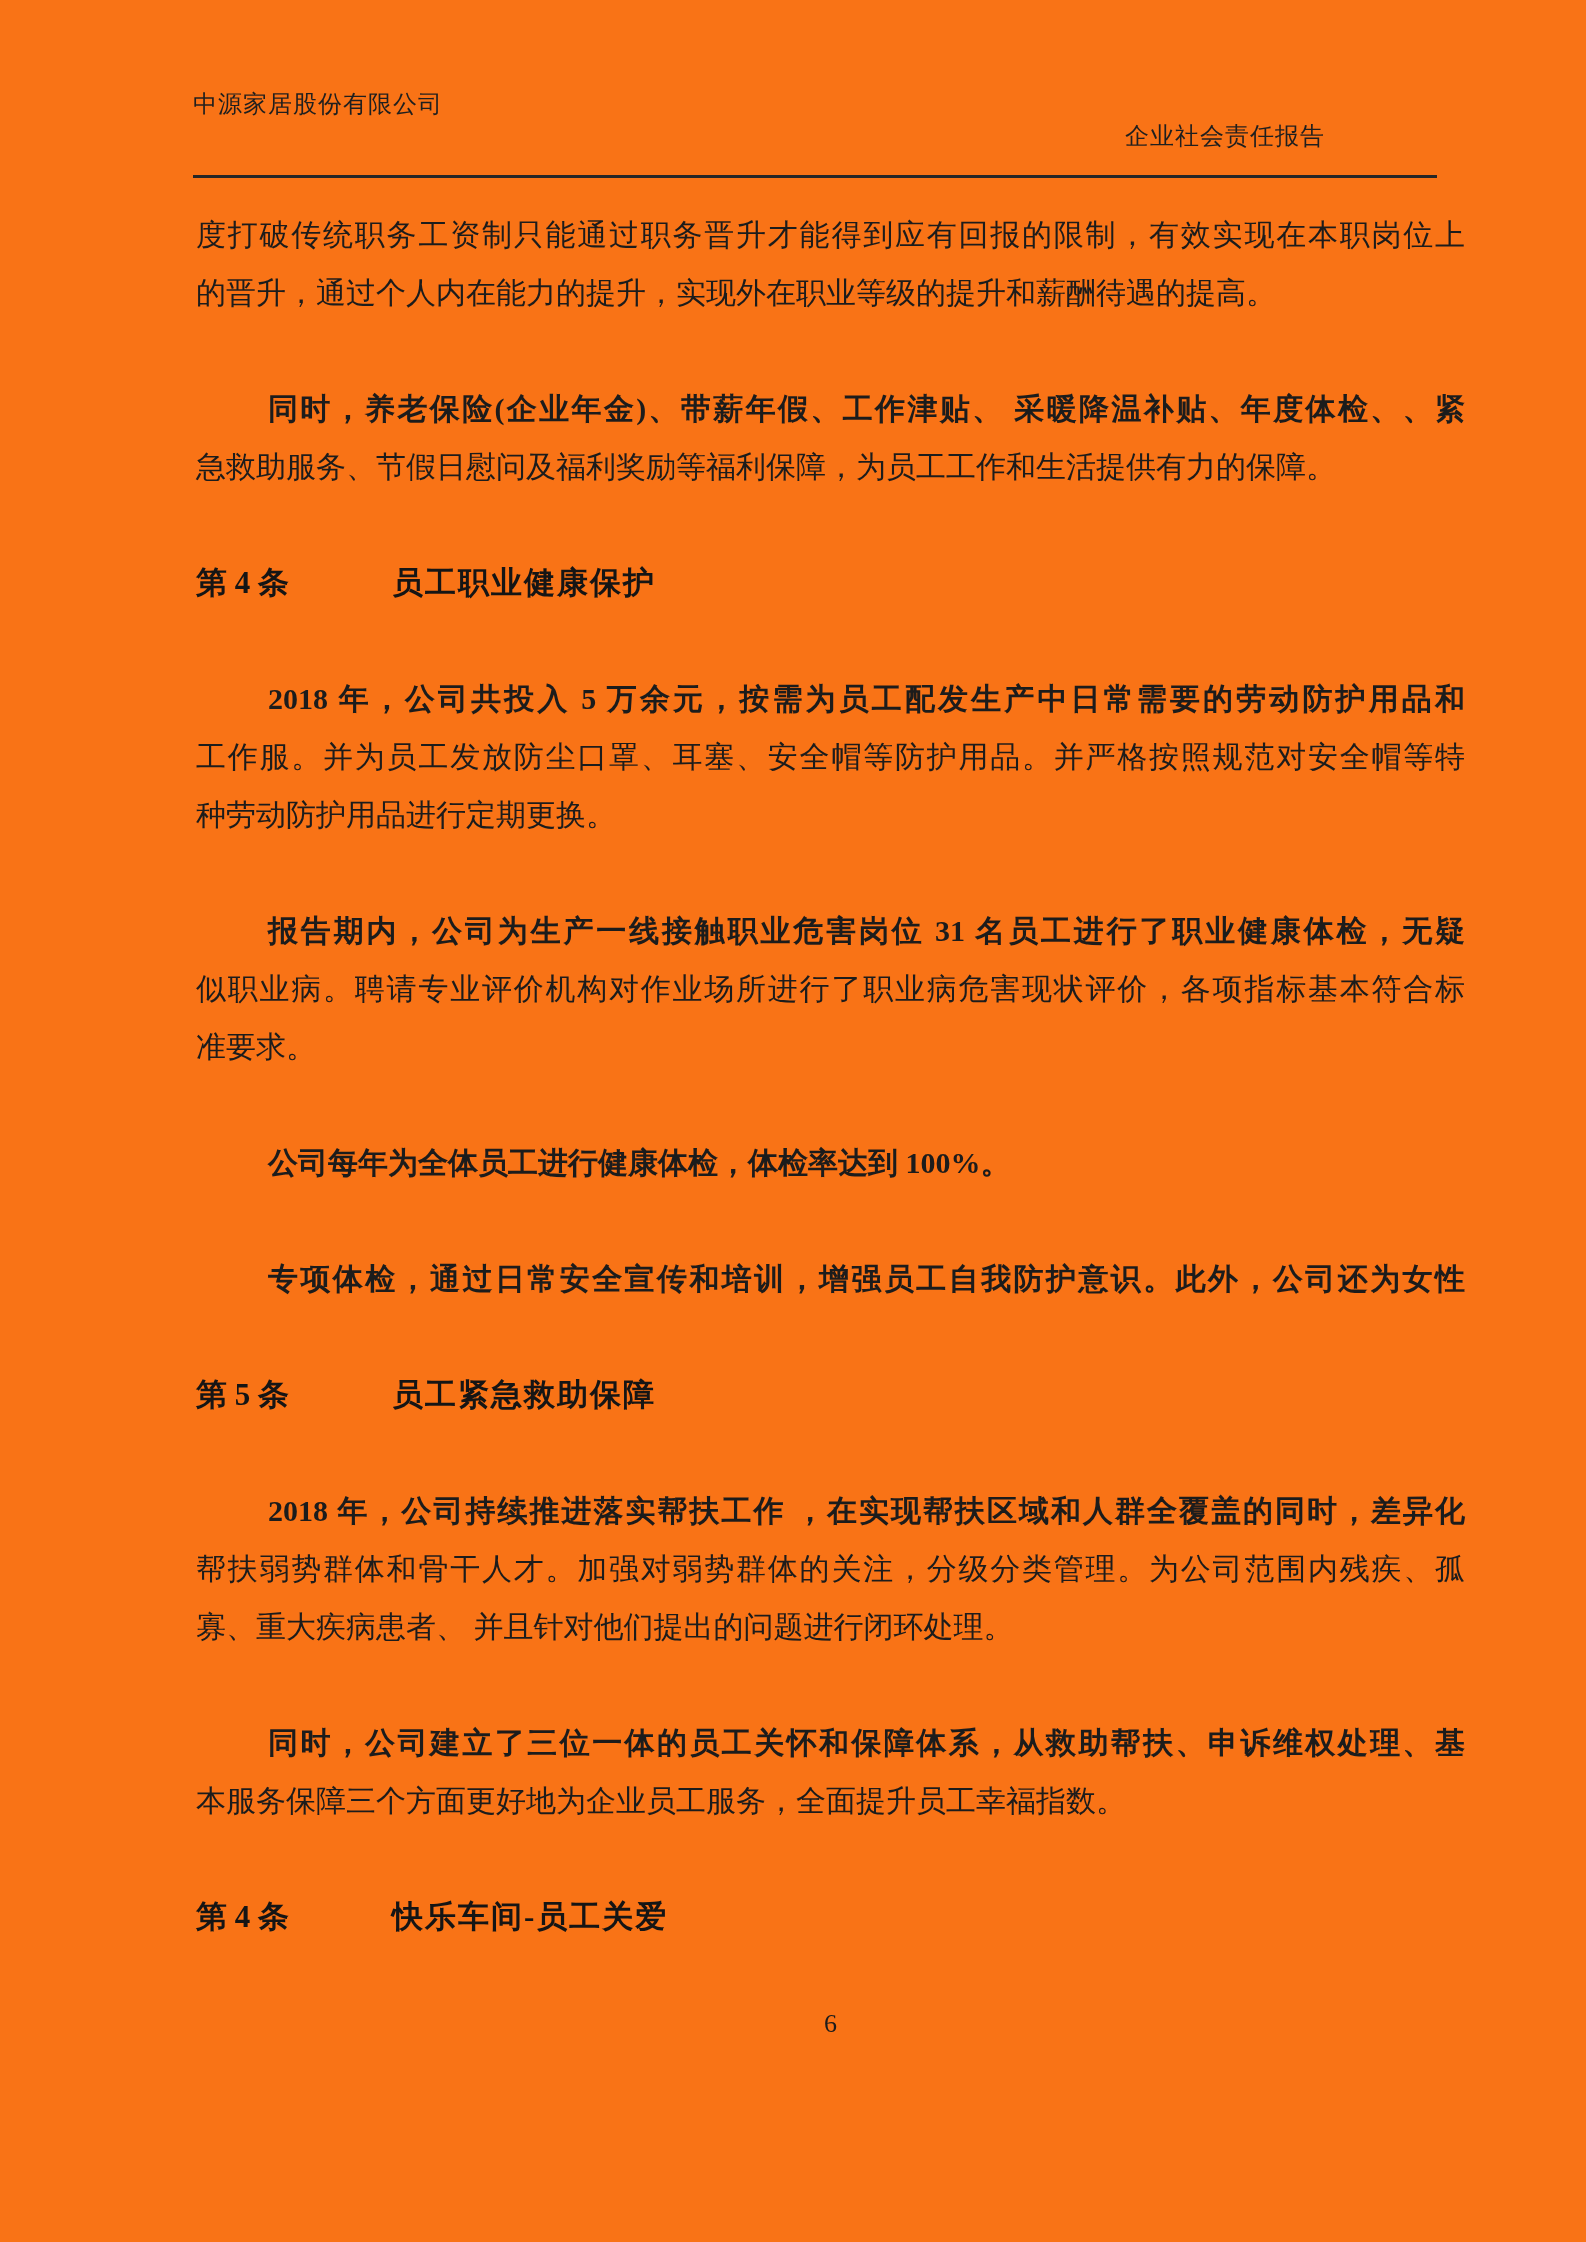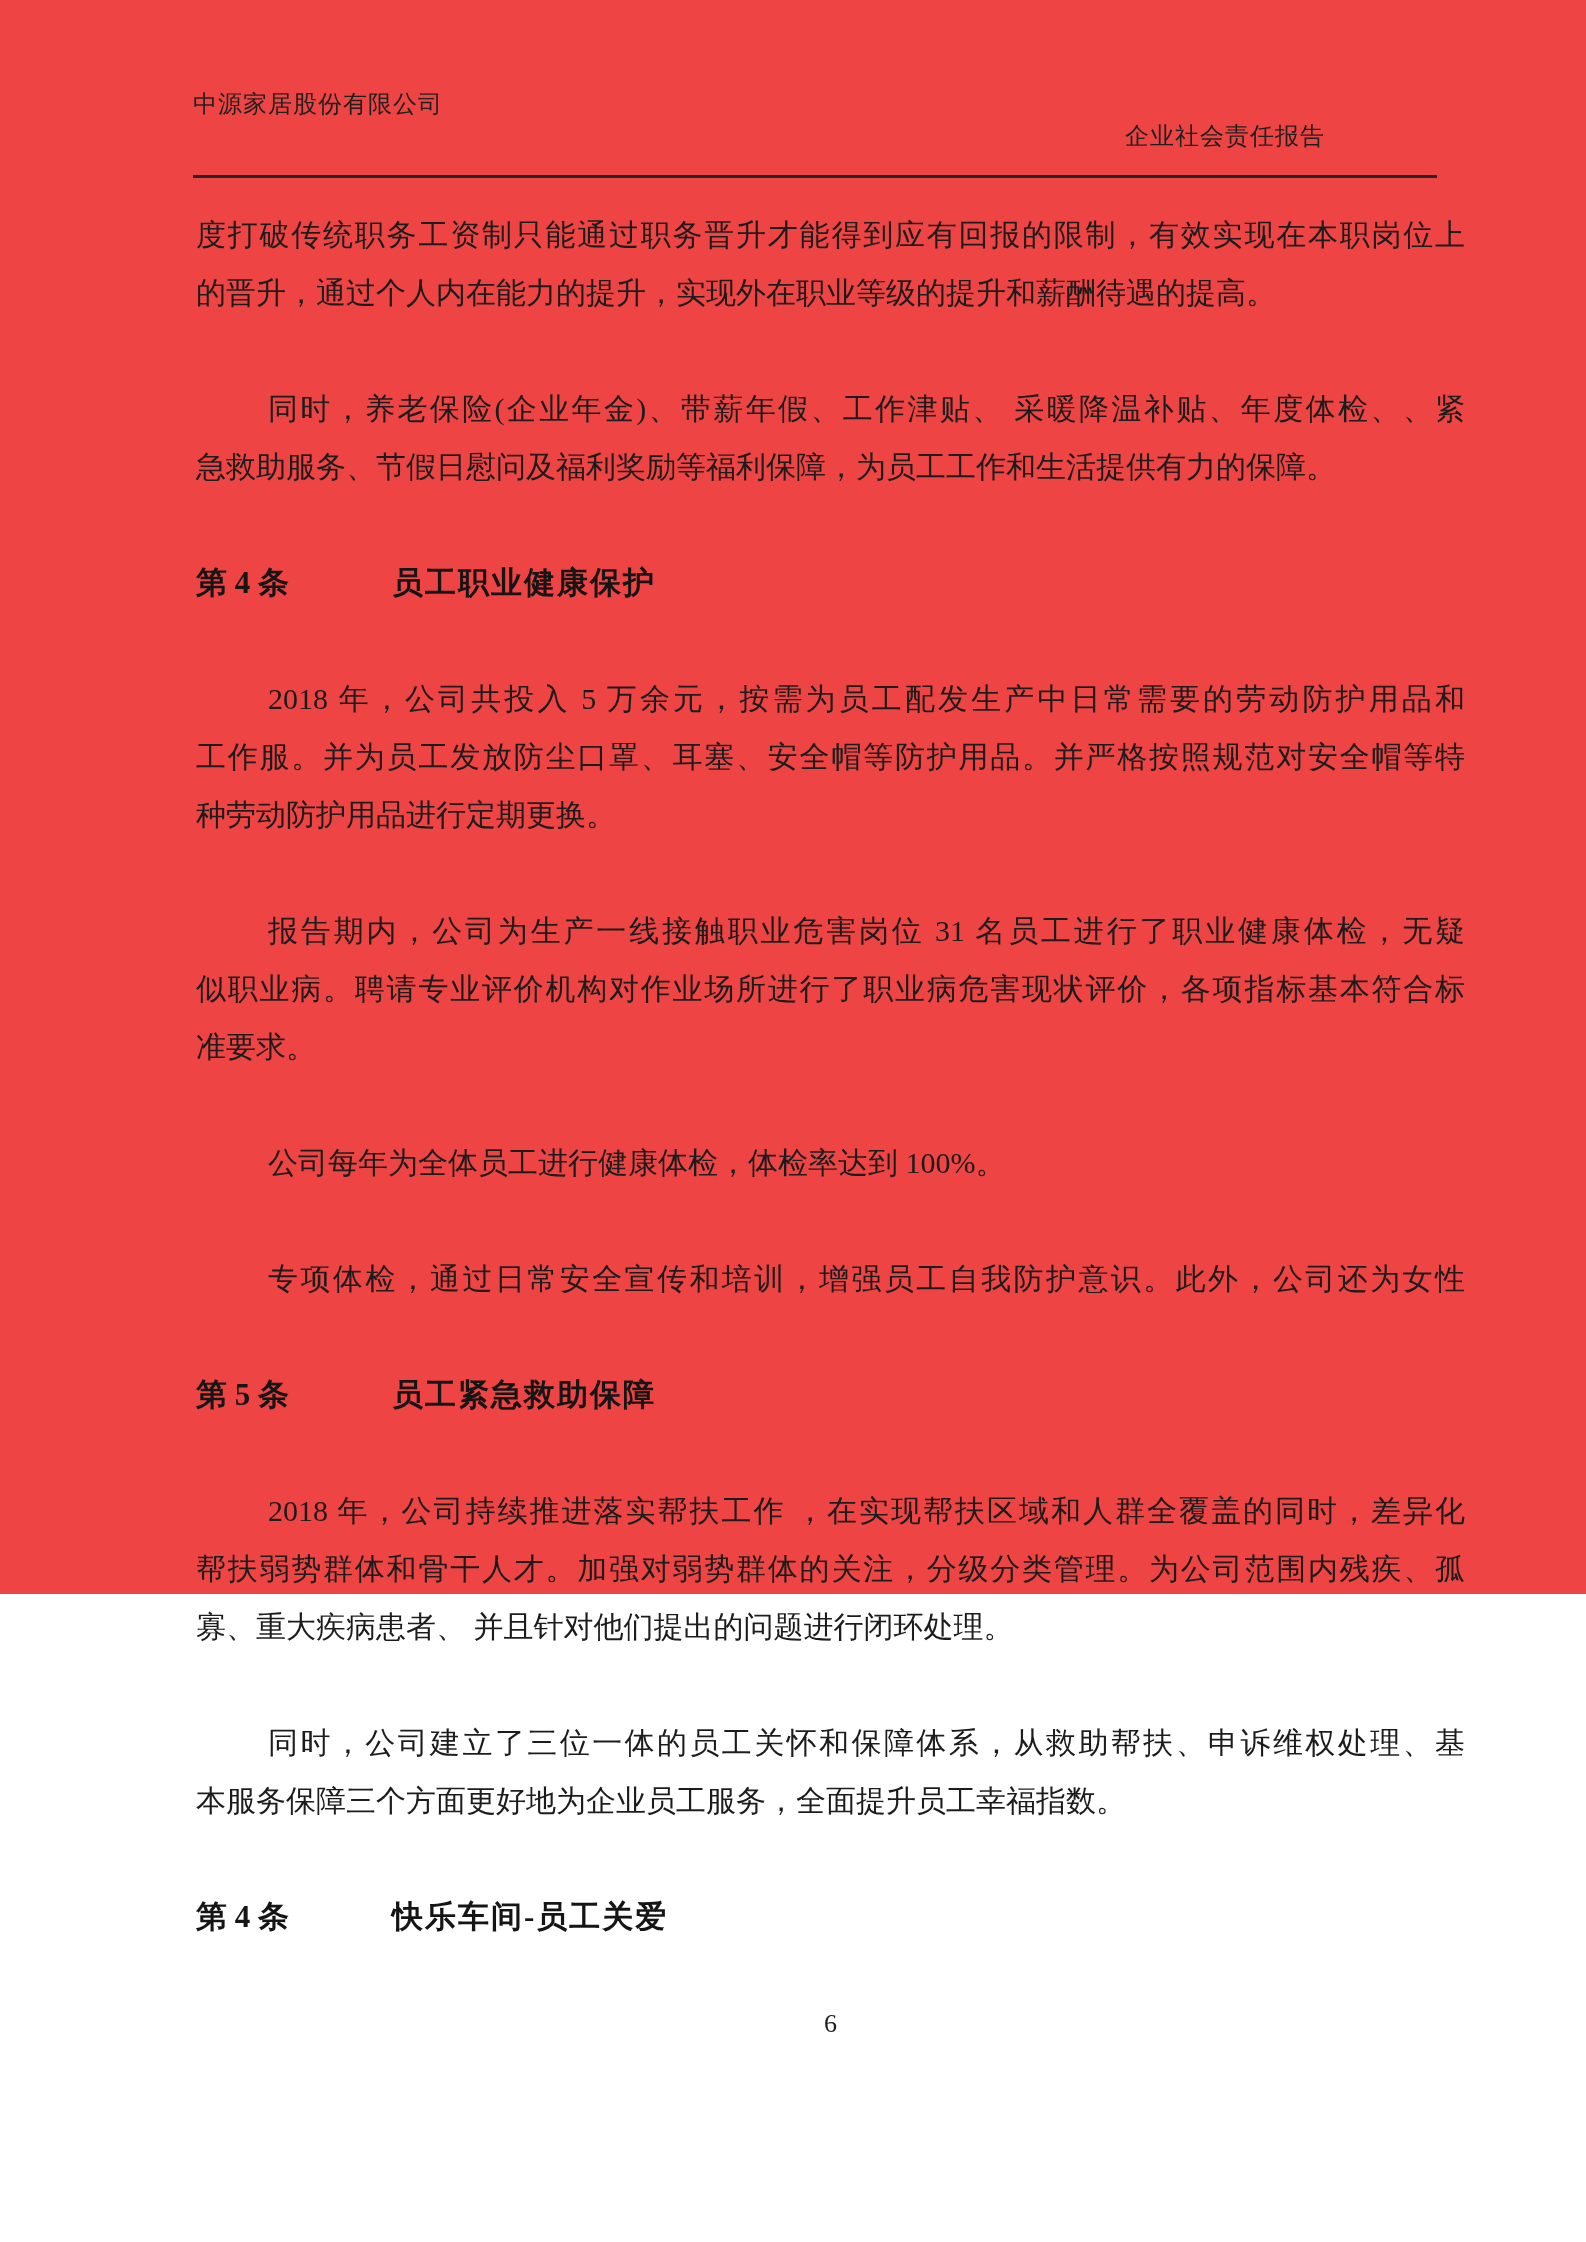--- a/index.html
+++ b/index.html
@@ -10,22 +10,22 @@
   body {
     width: 1586px;
     height: 2242px;
     overflow: hidden;
     font-family: "Liberation Serif", "DejaVu Serif", serif;
     color: #1c1c1c;
     position: relative;
   }
   .page {
     width: 1586px;
-    height: 1594px;
-    background: #ef4444;
+    height: 2242px;
+    background: #f97316;
   }
   
   .header-wrap {
     padding-top: 90px;
     margin: 0 149px 0 193px; 
   }
   .header-row {
     display: flex;
     justify-content: space-between;
     align-items: flex-start;
@@ -48,21 +48,21 @@
     padding-top: 28px;
     font-size: 30px;
     line-height: 58px;
   }
   .para { margin: 0 0 58px 0; }
   .para .line {
     text-align: justify;
     white-space: pre-wrap;
   }
   .para .line.just { text-align-last: justify; }
-  .para.indent .line:first-child { text-indent: 72px; }
+  .para.indent .line:first-child { text-indent: 72px; font-weight: bold; }
   .heading {
     margin: 0 0 58px 0;
     font-weight: bold;
     font-size: 31px;
     line-height: 58px;
     color: #151515;
   }
   .heading .h-num {
     display: inline-block;
     width: 196px;

